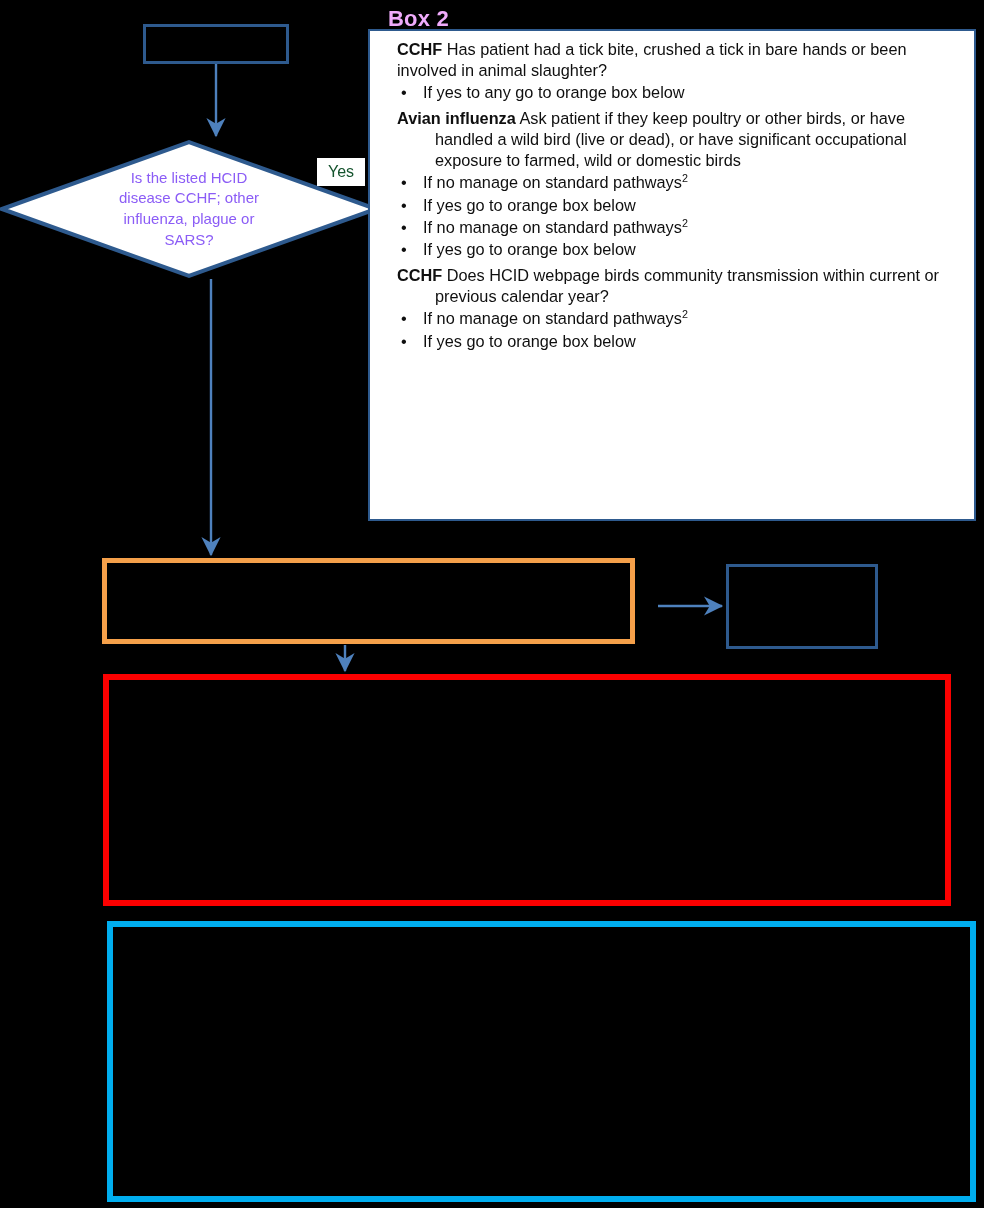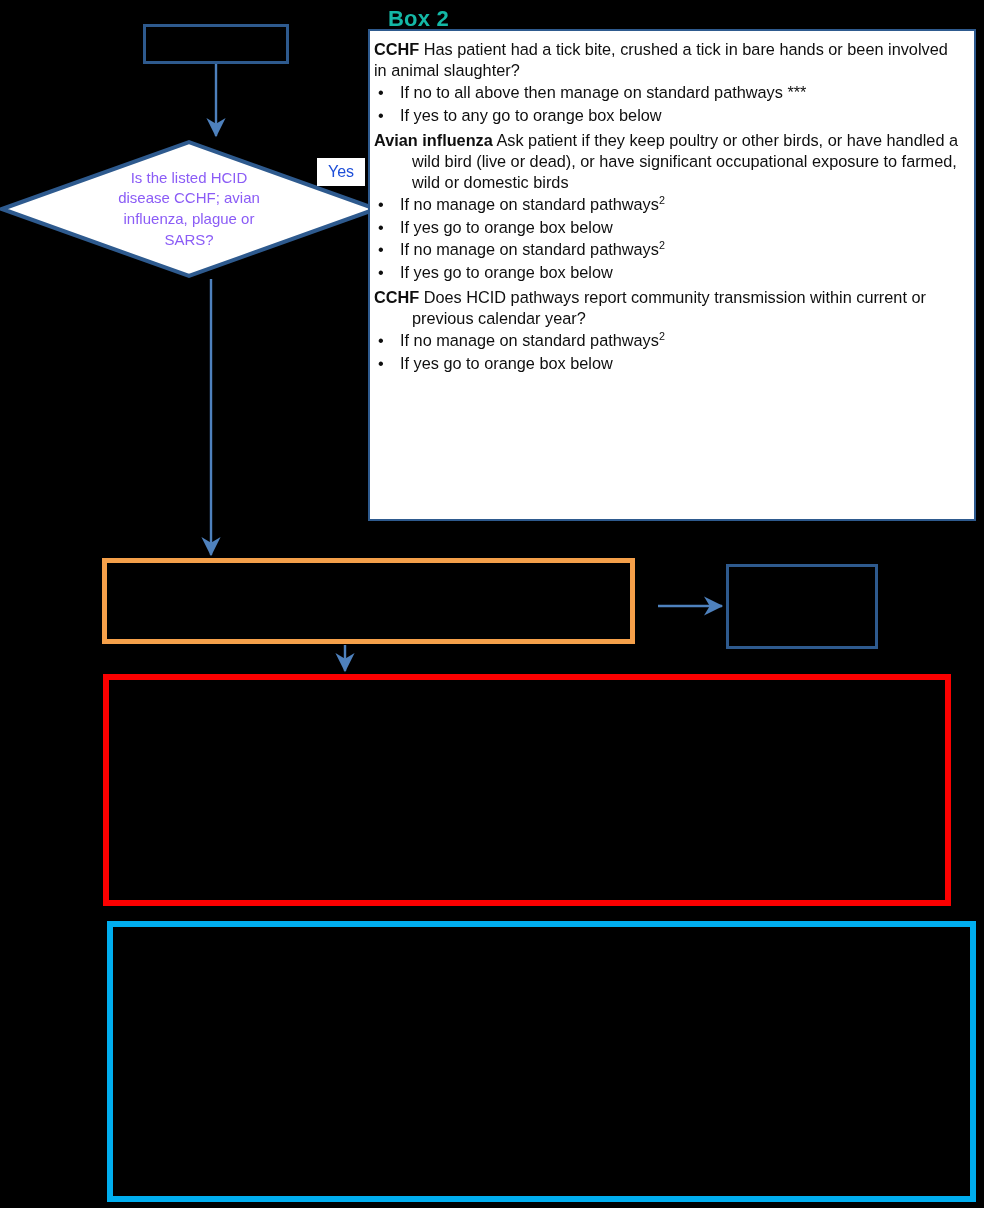--- a/index.html
+++ b/index.html
@@ -50,43 +50,43 @@
     text-align: center;
     pointer-events: none;
   }
   .diamond-text span { display: block; white-space: nowrap; }
 
   
   .yes-label {
     left: 317px; top: 158px;
     width: 48px; height: 28px;
     background: #FFFFFF;
-    color: #1d4ed8;
+    color: #14532d;
     font-size: 16px;
     display: flex;
     align-items: center;
     justify-content: center;
   }
 
   
   .box2-panel {
     left: 368px; top: 29px;
     width: 608px; height: 492px;
     background: #FFFFFF;
     border: 2px solid #2E5A8E;
-    padding: 8px 10px 8px 4px;
+    padding: 8px 10px 8px 27px;
     color: #0F0F0F;
     font-size: 16.3px;
     line-height: 1.30;
     overflow: hidden;
   }
   .box2-title {
     position: absolute;
     left: 388px; top: 6px;
-    color: #14b8a6;
+    color: #f0abfc;
     font-size: 22px;
     font-weight: bold;
     letter-spacing: .2px;
   }
   .b2-para { margin: 0 0 1px 0; }
   .b2-hang { margin: 4px 0 1px 0; padding-left: 38px; text-indent: -38px; }
   .b2-bullet {
     margin: 0 0 1px 0;
     padding-left: 26px;
     position: relative;
@@ -164,55 +164,54 @@
   </svg>
 
   <div class="node top-box"></div>
 
   <div class="node diamond-wrap">
     <svg width="378" height="140" viewBox="0 0 378 140" xmlns="http://www.w3.org/2000/svg">
       <polygon points="2,70 189,3 376,70 189,137" fill="#FFFFFF" stroke="#2E5A8E" stroke-width="4"></polygon>
     </svg>
     <div class="diamond-text">
       <span>Is the listed HCID</span>
-      <span>disease CCHF; avian</span>
+      <span>disease CCHF; other</span>
       <span>influenza, plague or</span>
       <span>SARS?</span>
     </div>
   </div>
 
   <div class="node yes-label">Yes</div>
 
   <div class="box2-title">Box 2</div>
 
   <div class="node box2-panel">
 
     <p class="b2-para">
       <span class="b2-lead">CCHF</span><span> Has patient had a tick bite, crushed a tick in bare hands or been involved in animal slaughter?</span>
     </p>
 
 
-    <p class="b2-bullet">If no to all above then manage on standard pathways ***</p>
     <p class="b2-bullet">If yes to any go to orange box below</p>
 
     <p class="b2-hang">
       <span class="b2-lead">Avian influenza</span><span> Ask patient if they keep poultry or other birds, or have handled a wild bird (live or dead), or have significant occupational exposure to farmed, wild or domestic birds</span>
     </p>
     <p class="b2-bullet">
       <span>If no manage on standard pathways</span><sup>2</sup>
     </p>
     <p class="b2-bullet">If yes go to orange box below</p>
 
     <p class="b2-bullet">
       <span>If no manage on standard pathways</span><sup>2</sup>
     </p>
     <p class="b2-bullet">If yes go to orange box below</p>
 
     <p class="b2-hang">
-      <span class="b2-lead">CCHF</span><span> Does HCID pathways report community transmission within current or previous calendar year?</span>
+      <span class="b2-lead">CCHF</span><span> Does HCID webpage birds community transmission within current or previous calendar year?</span>
     </p>
     <p class="b2-bullet">
       <span>If no manage on standard pathways</span><sup>2</sup>
     </p>
     <p class="b2-bullet">If yes go to orange box below</p>
   </div>
 
   <div class="node orange-box"></div>
 
   <div class="node side-blue-box"></div>

